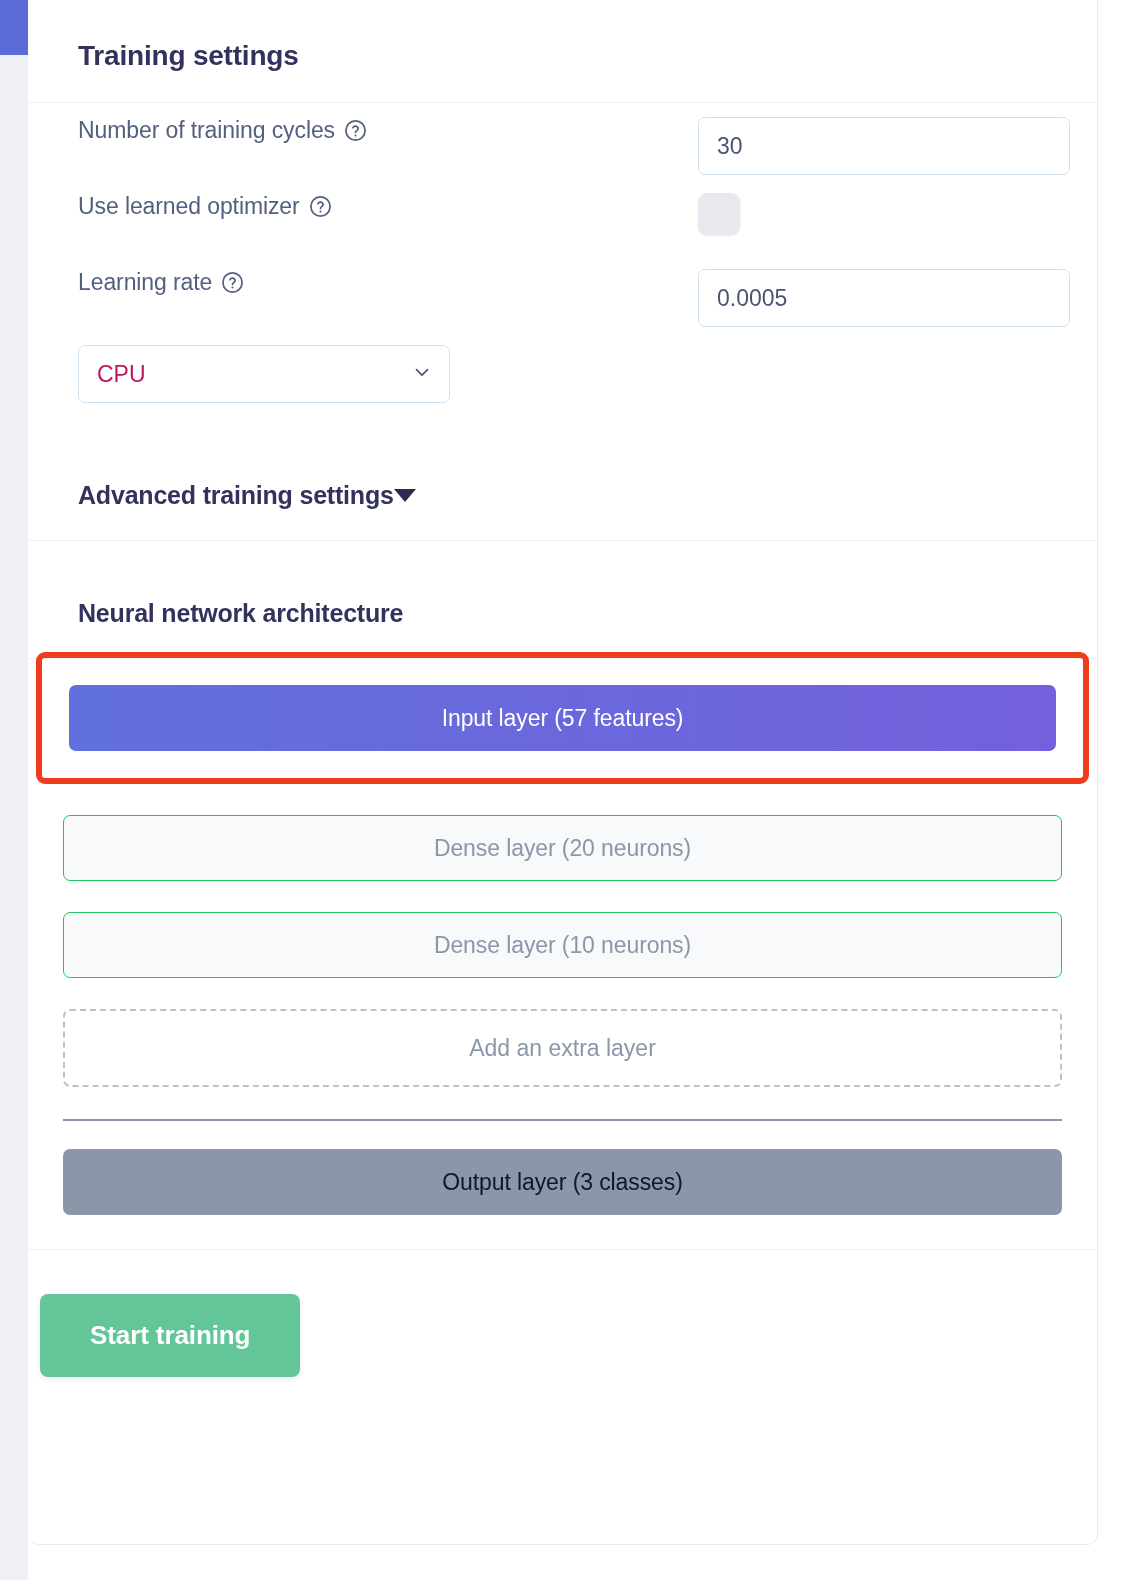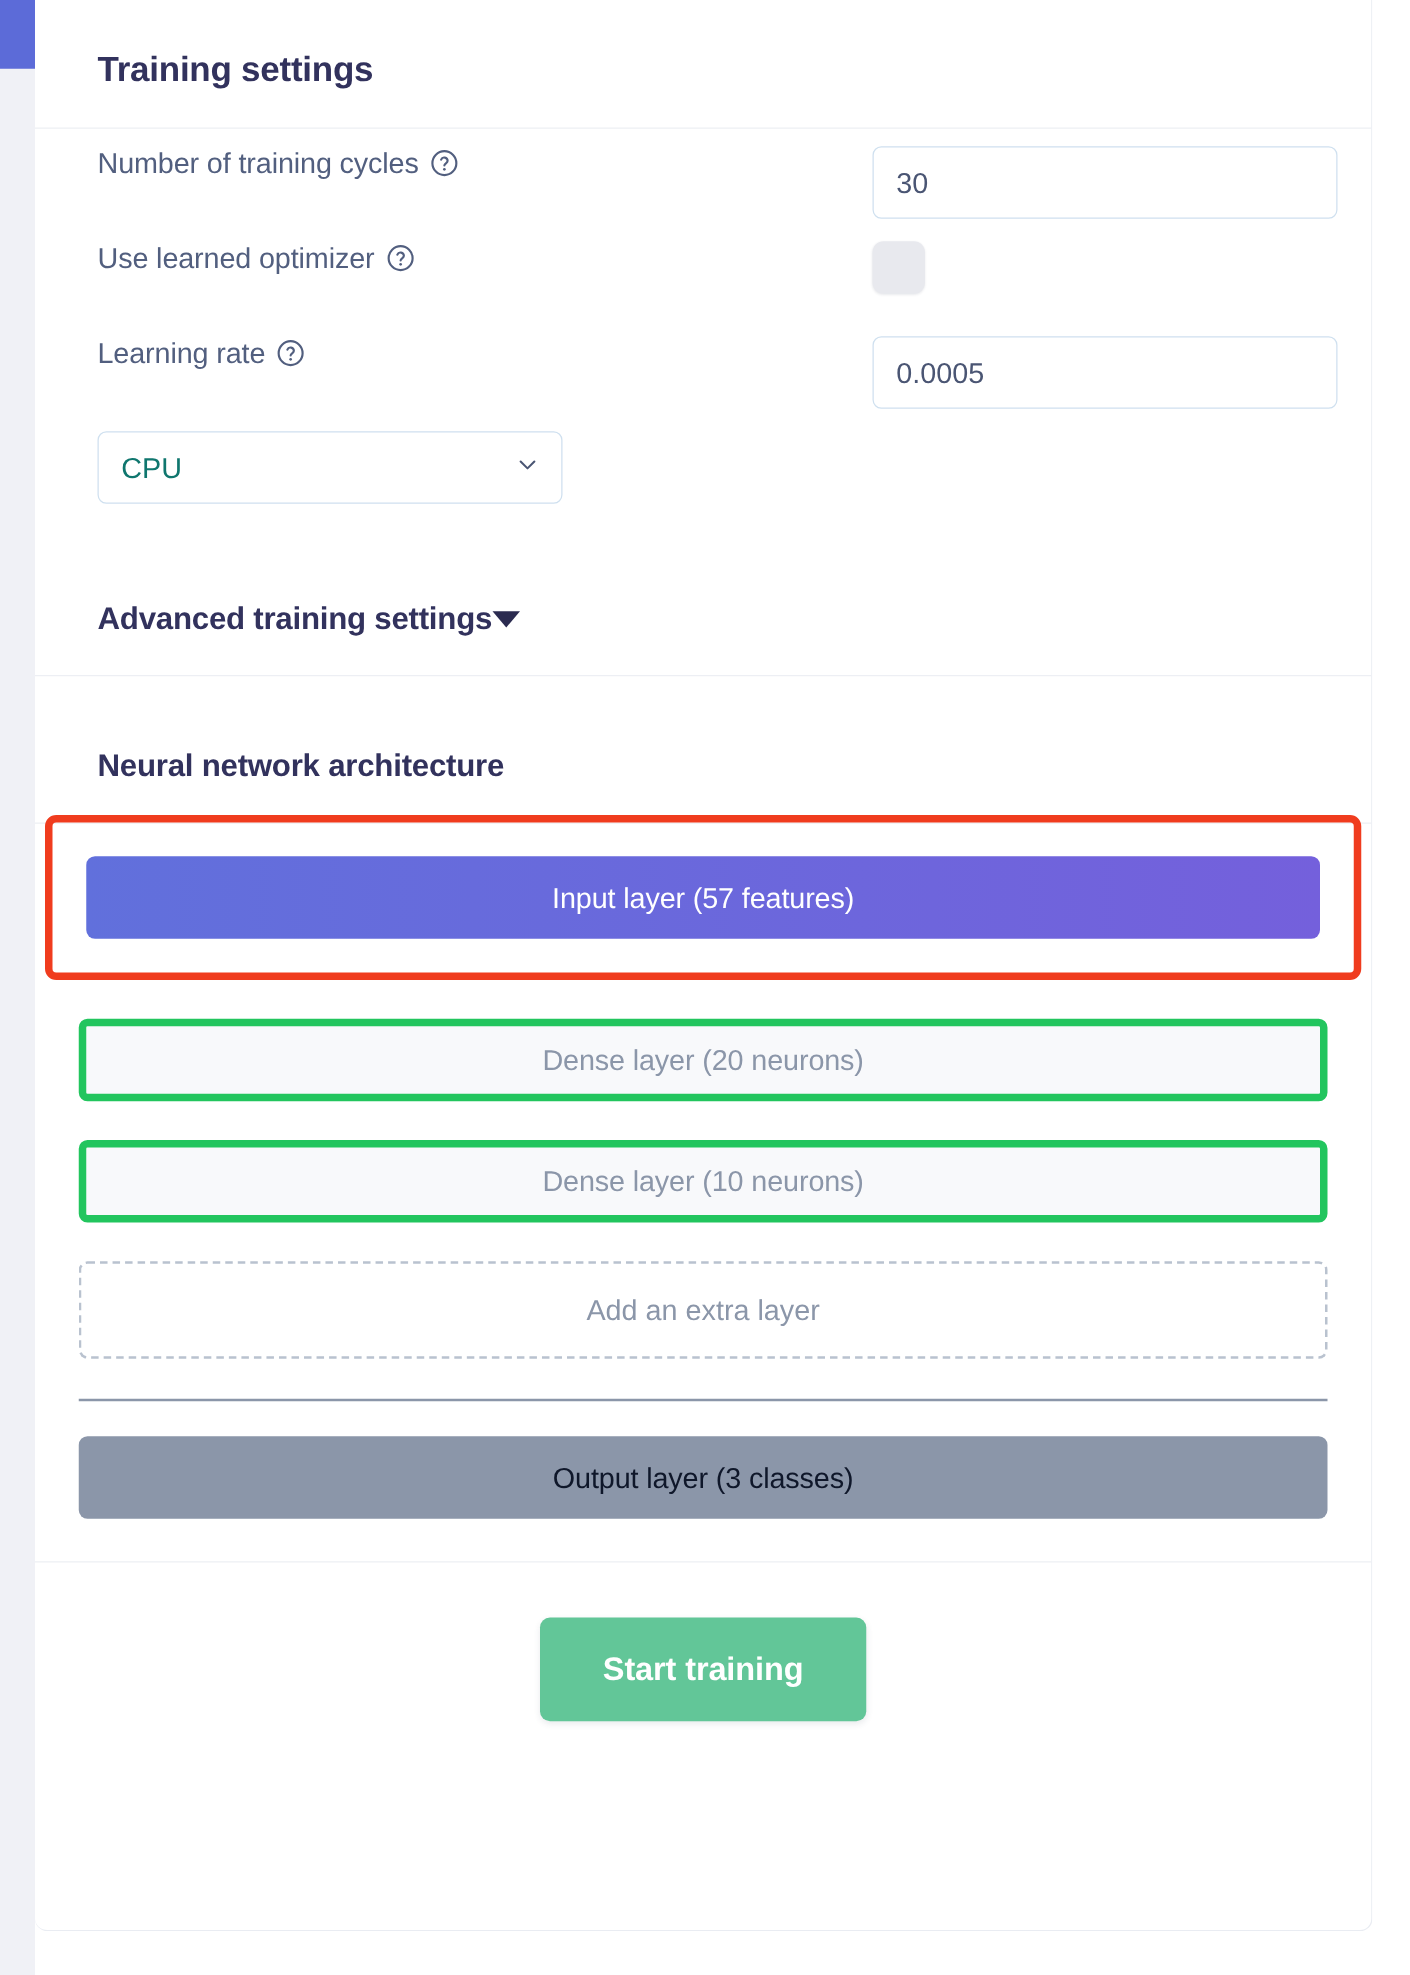--- a/index.html
+++ b/index.html
@@ -117,21 +117,21 @@
     width: 372px;
     height: 58px;
   }
   .select-box {
     width: 100%;
     height: 100%;
     border: 1px solid #cfe0ef;
     border-radius: 7px;
     background: #ffffff;
     font-size: 23px;
-    color: #0f766e;
+    color: #be185d;
     display: flex;
     align-items: center;
     padding: 0 18px;
     cursor: pointer;
   }
   .select-chevron {
     position: absolute;
     right: 17px; top: 50%;
     transform: translateY(-50%);
     pointer-events: none;
@@ -181,21 +181,21 @@
     letter-spacing: -0.1px;
   }
 
   .layer-input {
     background: linear-gradient(90deg, #6170dc 0%, #7460dc 100%);
     color: #ffffff;
   }
 
   .layer-dense {
     background: #f8f9fb;
-    border: 6px solid #22c55e;
+    border: 1px solid #22c55e;
     color: #8b96a9;
     margin-top: 31px;
   }
 
   .layer-add {
     height: 78px;
     border: 2px dashed #b9c2cf;
     border-radius: 7px;
     display: flex;
     align-items: center;
@@ -224,21 +224,21 @@
     border: 6px solid #f03c1e;
     border-radius: 9px;
     padding: 27px 27px;
     margin: -27px -27px 0 -27px;
   }
 
   
   .footer {
     padding: 44px 0 52px 0;
     display: flex;
-    justify-content: center;
+    margin-left: 12px;
   }
   .start-btn {
     background: #62c698;
     color: #ffffff;
     font-size: 26px;
     font-weight: bold;
     border: none;
     border-radius: 8px;
     padding: 26px 50px;
     cursor: pointer;

